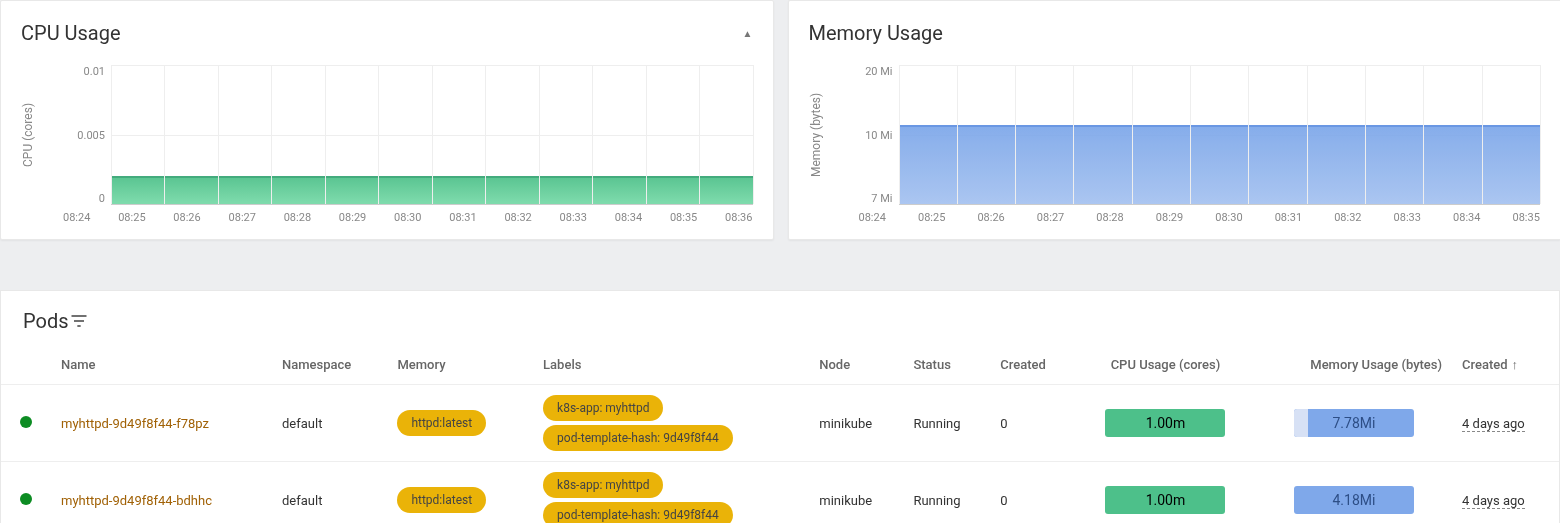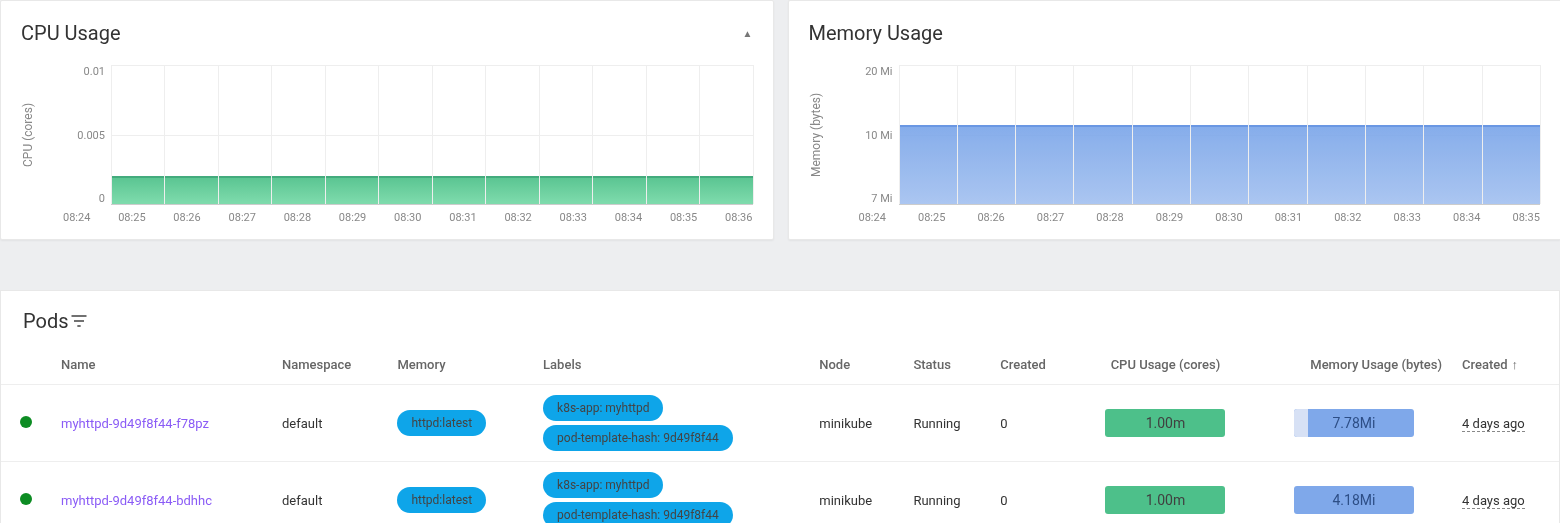--- a/index.html
+++ b/index.html
@@ -132,41 +132,41 @@
     vertical-align: middle;
     font-size: 13px;
     color: #333;
   }
   .pods-table th:first-child, .pods-table td:first-child { width: 50px; text-align: center; }
   .status-dot {
     width: 12px; height: 12px; border-radius: 50%;
     background: #0d8c23;
     display: inline-block;
   }
-  .pod-link { color: #8b5cf6; text-decoration: none; }
+  .pod-link { color: #a16207; text-decoration: none; }
   .chip {
     display: inline-block;
-    background: #0ea5e9;
+    background: #eab308;
     border-radius: 14px;
     padding: 6px 14px;
     font-size: 12px;
     color: #444;
     margin: 2px 4px 2px 0;
     white-space: nowrap;
   }
   .metric-bar {
     border-radius: 3px;
     text-align: center;
     padding: 6px 0;
     font-size: 14px;
     color: #226b44;
     width: 120px;
     margin: 0 auto;
   }
-  .metric-cpu { background: #4dc08a; color: #404040; }
+  .metric-cpu { background: #4dc08a; color: #000000; }
   .metric-mem { background: #7fa8ea; color: #2d4e86; position: relative; overflow: hidden; }
   .metric-mem .overlay {
     position: absolute;
     top:0; left:0; bottom:0;
     background: #d7e1f5;
   }
   .metric-mem span { position: relative; z-index: 1; }
   .dotted-underline { border-bottom: 1px dashed #888; }
   .th-created { white-space: nowrap; }
   .th-created .asc-arrow { margin-left: 4px; }

